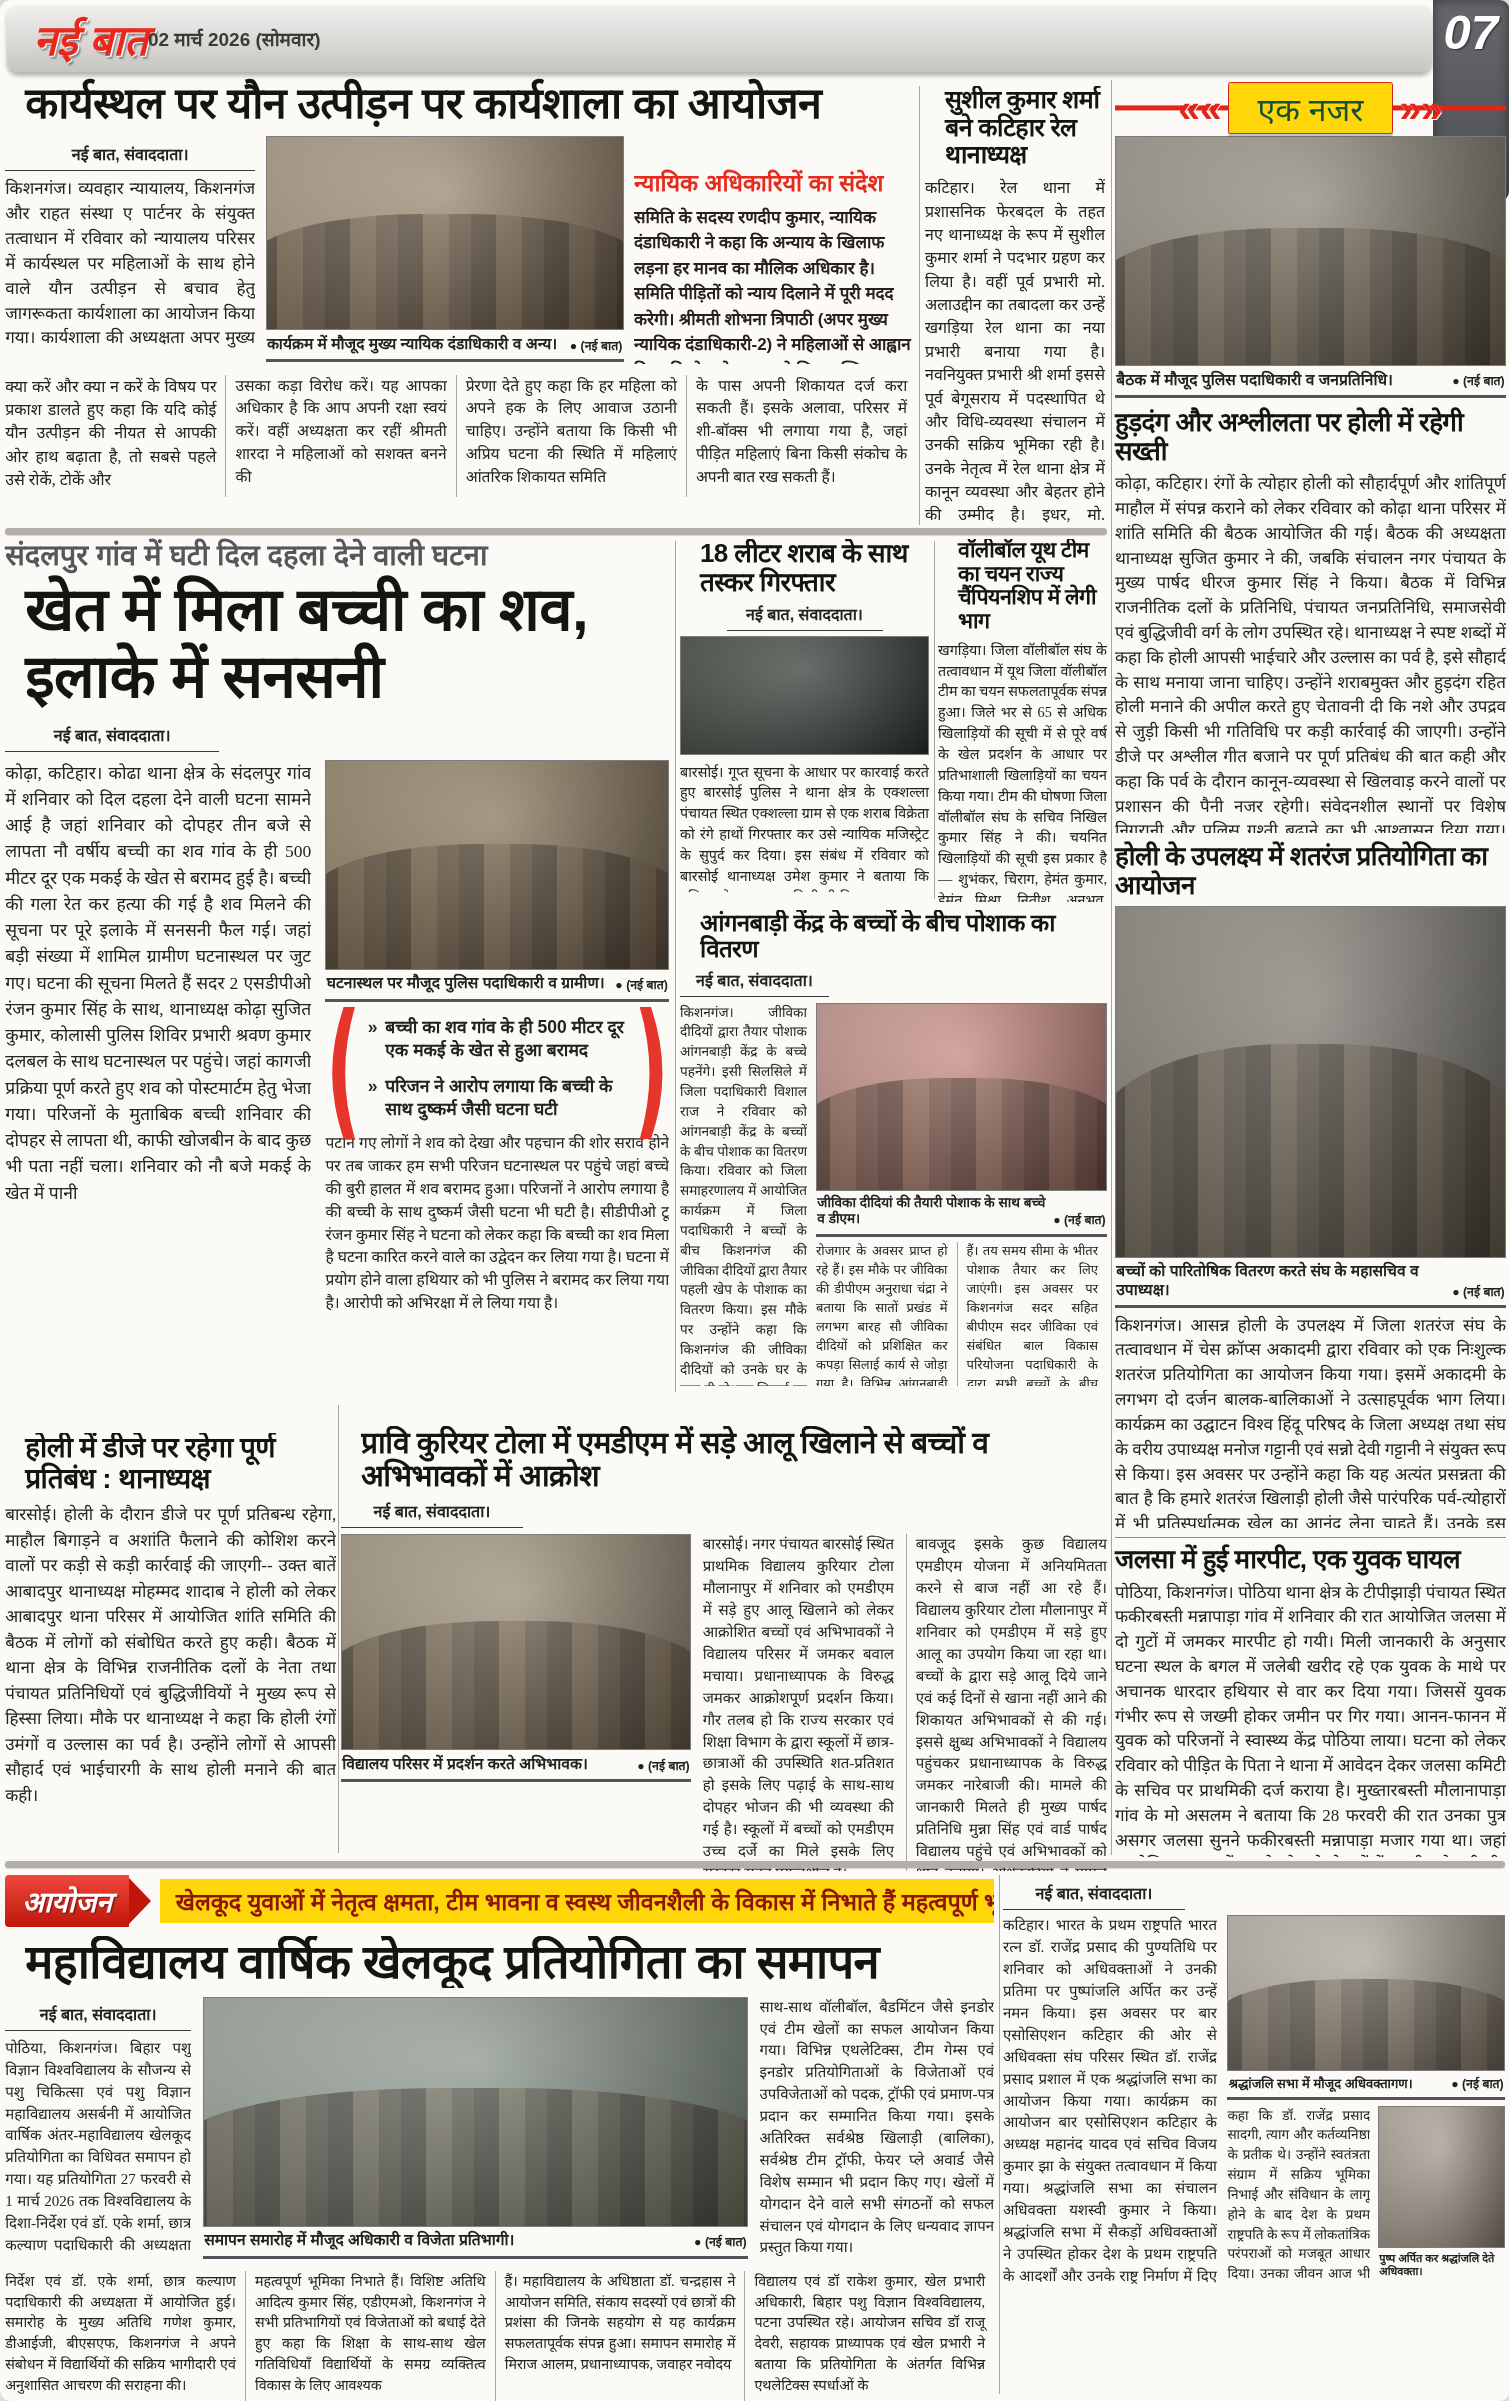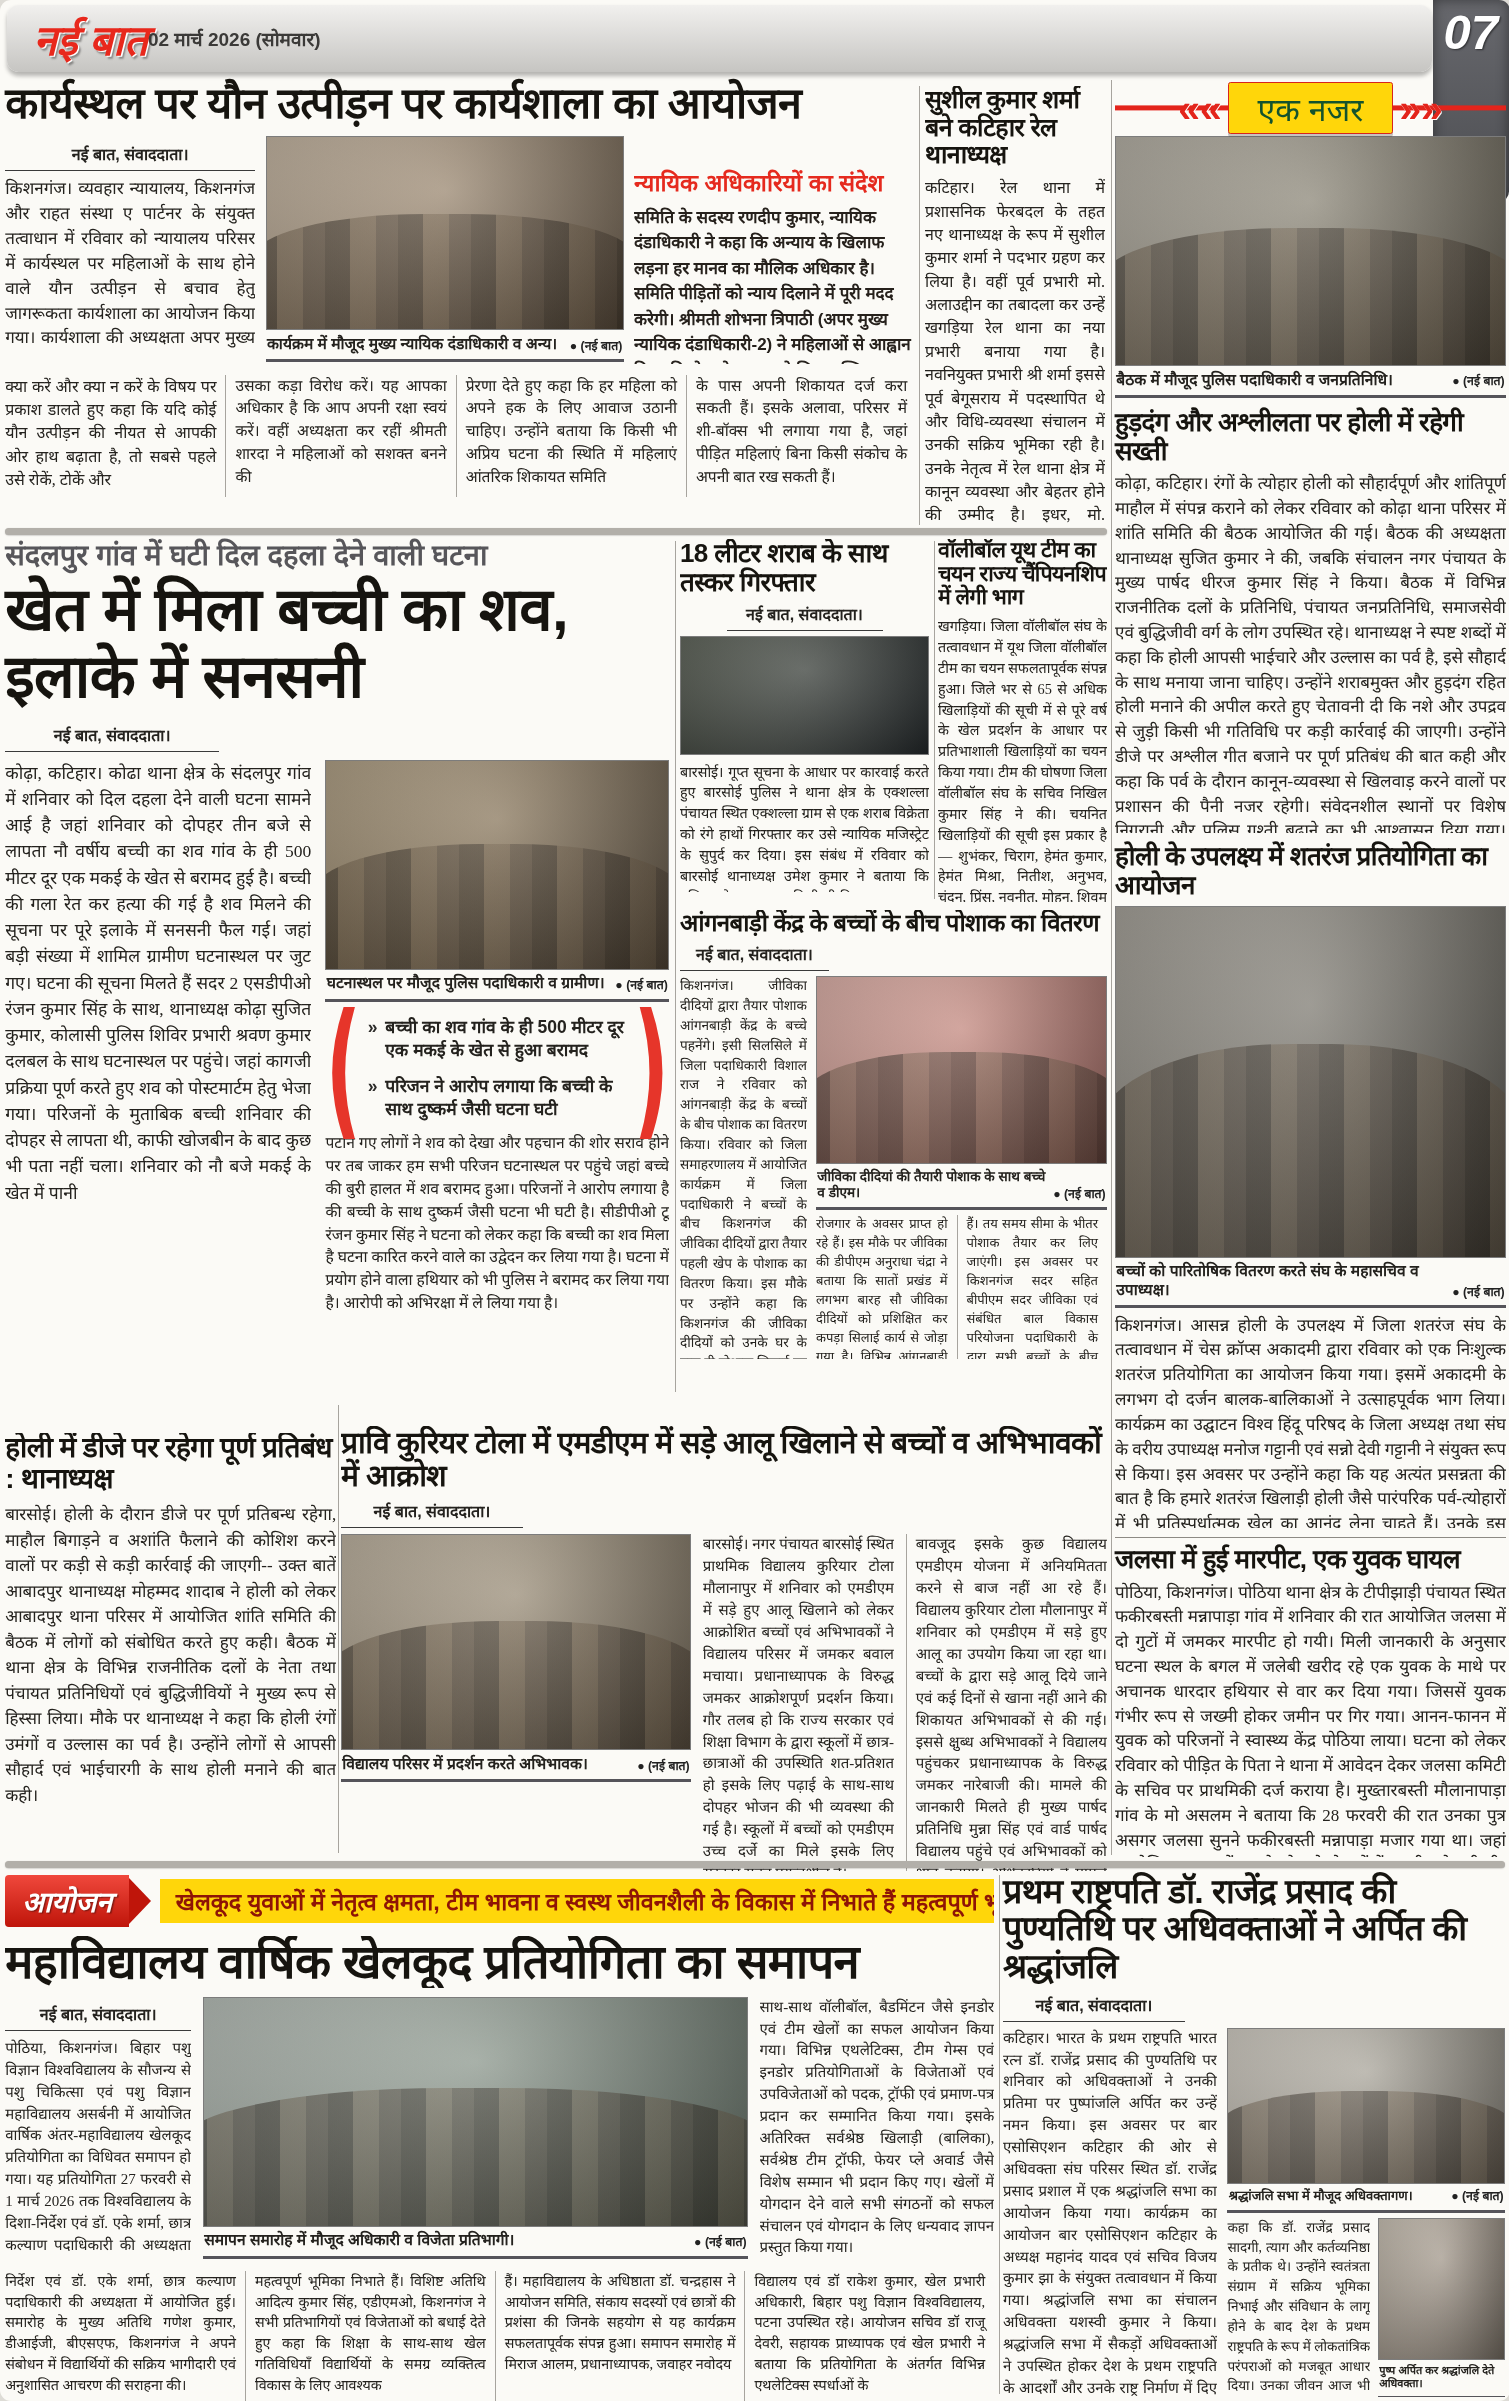--- a/index.html
+++ b/index.html
@@ -1,19 +1,19 @@
 <!DOCTYPE html>
 <html lang="hi" style="font-size:10.4px"><head>
 <meta charset="utf-8">
 <style>
   html,body{margin:0;padding:0;background:#dedcd6;}
   #page{position:relative;width:1510px;height:2401px;background:#fbfaf6;overflow:hidden;
         font-family:"Liberation Serif",serif;color:#24221e;border-radius:11px;}
   .abs{position:absolute;}
-  .hl{font-family:"Liberation Sans",sans-serif;font-weight:900;color:#16140f;line-height:1.1;letter-spacing:-0.6px;}
+  .hl{font-family:"Liberation Sans",sans-serif;font-weight:900;color:#16140f;line-height:1.1;letter-spacing:-0.6px;margin-left:20px;}
   .kicker{font-family:"Liberation Sans",sans-serif;font-weight:900;color:#57565a;line-height:1.15;}
   .by{font-family:"Liberation Sans",sans-serif;font-weight:700;text-align:center;font-size:16px;
       border-bottom:1.9px solid #3a3a3a;padding:1.3px 0 5.2px;margin:5.2px 0 6.5px;}
   .bt{text-align:justify;line-height:1.46;}
   .ph{position:relative;border:0.6px solid #7c7c7c;overflow:hidden;}
   .ph::after{content:"";position:absolute;inset:0;background:radial-gradient(ellipse at 50% 28%,rgba(255,255,255,.20),rgba(0,0,0,.28));}
   .ph.crowd::before{content:"";position:absolute;left:-4%;right:-4%;bottom:-3.9px;height:62%;
       background:repeating-linear-gradient(90deg,rgba(35,27,18,.50) 0 25px,rgba(96,78,56,.42) 25px 51px,rgba(60,48,36,.48) 51px 73px);
       border-radius:45% 45% 0 0/38% 38% 0 0;}
   .cap{display:flex;justify-content:space-between;align-items:flex-end;gap:6.5px;
@@ -248,21 +248,20 @@
     </div>
     <div class="colrow" style="margin-top:9px;height:162px;">
       <div class="c bt clip" style="font-size:14.3px;">निर्देश एवं डॉ. एके शर्मा, छात्र कल्याण पदाधिकारी की अध्यक्षता में आयोजित हुई। समारोह के मुख्य अतिथि गणेश कुमार, डीआईजी, बीएसएफ, किशनगंज ने अपने संबोधन में विद्यार्थियों की सक्रिय भागीदारी एवं अनुशासित आचरण की सराहना की।</div>
       <div class="c bt clip" style="font-size:14.3px;">महत्वपूर्ण भूमिका निभाते हैं। विशिष्ट अतिथि आदित्य कुमार सिंह, एडीएमओ, किशनगंज ने सभी प्रतिभागियों एवं विजेताओं को बधाई देते हुए कहा कि शिक्षा के साथ-साथ खेल गतिविधियाँ विद्यार्थियों के समग्र व्यक्तित्व विकास के लिए आवश्यक</div>
       <div class="c bt clip" style="font-size:14.3px;">हैं। महाविद्यालय के अधिष्ठाता डॉ. चन्द्रहास ने आयोजन समिति, संकाय सदस्यों एवं छात्रों की प्रशंसा की जिनके सहयोग से यह कार्यक्रम सफलतापूर्वक संपन्न हुआ। समापन समारोह में मिराज आलम, प्रधानाध्यापक, जवाहर नवोदय</div>
       <div class="c bt clip" style="font-size:14.3px;">विद्यालय एवं डॉ राकेश कुमार, खेल प्रभारी अधिकारी, बिहार पशु विज्ञान विश्वविद्यालय, पटना उपस्थित रहे। आयोजन सचिव डॉ राजू देवरी, सहायक प्राध्यापक एवं खेल प्रभारी ने बताया कि प्रतियोगिता के अंतर्गत विभिन्न एथलेटिक्स स्पर्धाओं के</div>
     </div>
   </div>
 
   <div class="abs" style="left:1003px;top:1873px;width:502px;height:524px;">
-    <div class="hl" style="font-size:34px;">प्रथम राष्ट्रपति डॉ. राजेंद्र प्रसाद की पुण्यतिथि पर अधिवक्ताओं ने अर्पित की श्रद्धांजलि</div>
     <div class="by" style="width:182px;margin:7.8px 0 5.2px;">नई बात, संवाददाता।</div>
     <div style="display:flex;gap:10.4px;height:369px;">
       <div class="bt clip" style="width:214px;flex:none;font-size:15px;">कटिहार। भारत के प्रथम राष्ट्रपति भारत रत्न डॉ. राजेंद्र प्रसाद की पुण्यतिथि पर शनिवार को अधिवक्ताओं ने उनकी प्रतिमा पर पुष्पांजलि अर्पित कर उन्हें नमन किया। इस अवसर पर बार एसोसिएशन कटिहार की ओर से अधिवक्ता संघ परिसर स्थित डॉ. राजेंद्र प्रसाद प्रशाल में एक श्रद्धांजलि सभा का आयोजन किया गया। कार्यक्रम का आयोजन बार एसोसिएशन कटिहार के अध्यक्ष महानंद यादव एवं सचिव विजय कुमार झा के संयुक्त तत्वावधान में किया गया। श्रद्धांजलि सभा का संचालन अधिवक्ता यशस्वी कुमार ने किया। श्रद्धांजलि सभा में सैकड़ों अधिवक्ताओं ने उपस्थित होकर देश के प्रथम राष्ट्रपति के आदर्शों और उनके राष्ट्र निर्माण में दिए गए योगदान को स्मरण किया। सचिव विजय झा ने</div>
       <div style="flex:1;display:flex;flex-direction:column;" class="clip">
         <div class="ph crowd" style="height:154px;flex:none;background:linear-gradient(115deg,#d8d3c9,#aaa69c 50%,#77736a);"></div>
         <div class="cap" style="font-size:13px;flex:none;">
           <span>श्रद्धांजलि सभा में मौजूद अधिवक्तागण।</span>
           <span class="credit">● (नई बात)</span>
         </div>
         <div style="display:flex;gap:7.8px;flex:1;margin-top:5.2px;">

